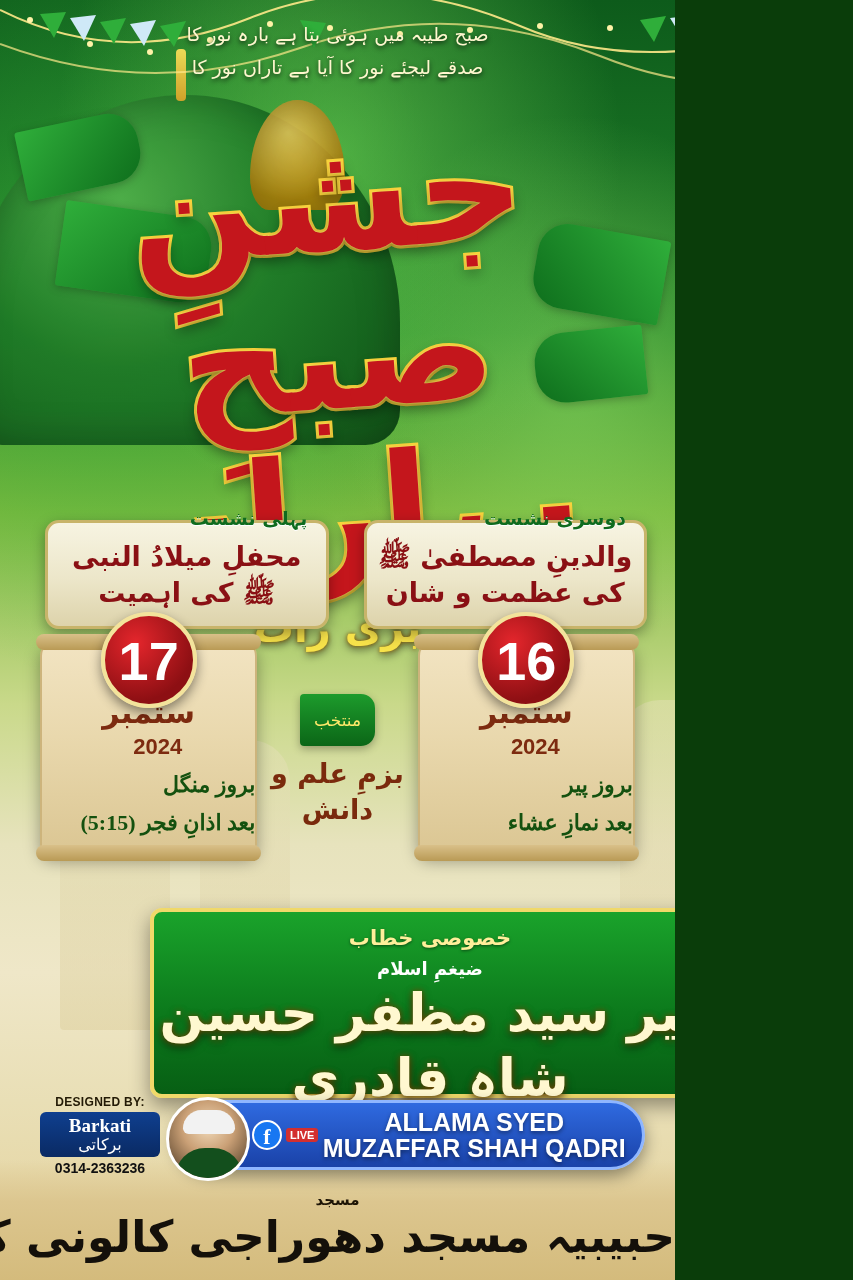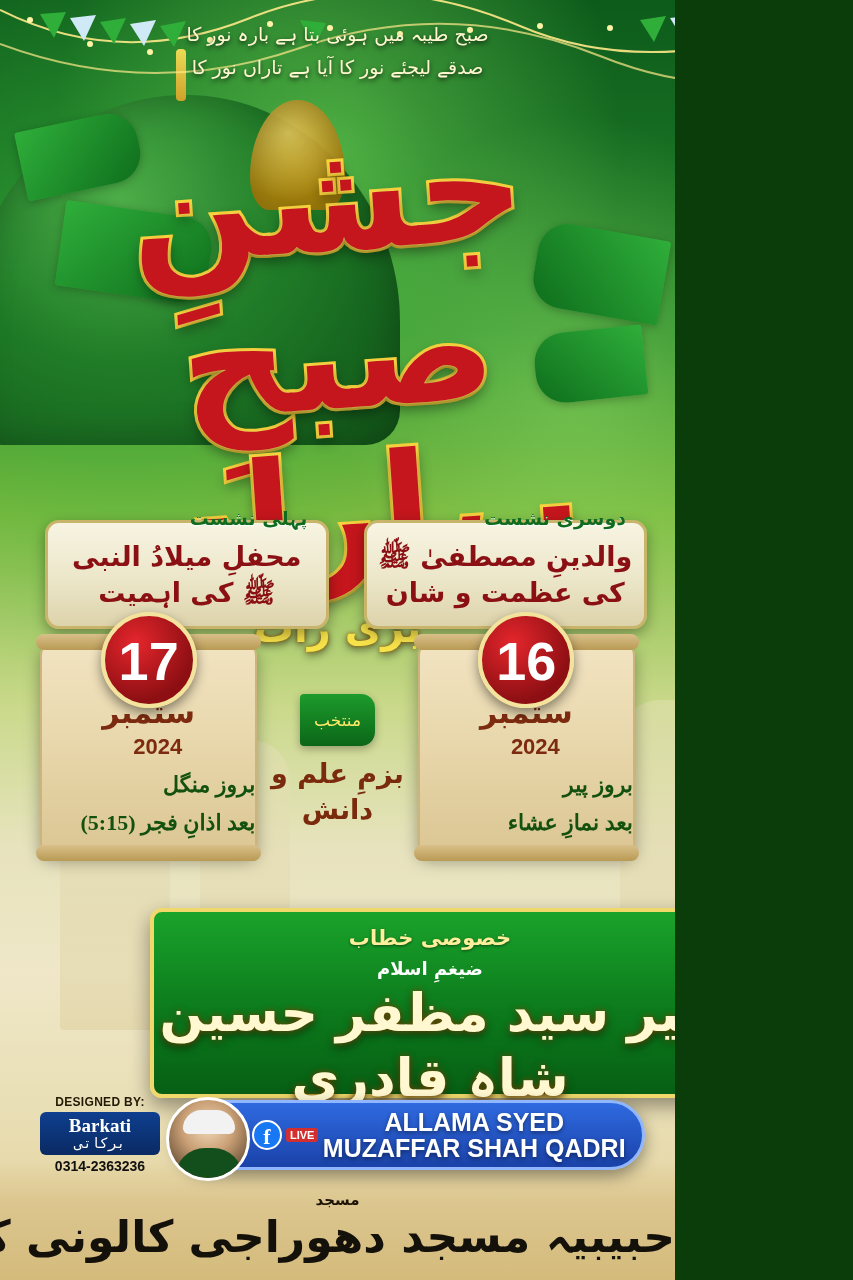--- a/index.html
+++ b/index.html
@@ -295,22 +295,22 @@
     border-radius: 6px;
     padding: 4px 2px 3px;
     color: #fff;
   }
   #designer-brand {
     font-family: "Liberation Serif", serif;
     font-size: 19px; font-weight: bold;
     line-height: 1;
   }
   #designer-urdu {
-    font-family: Liberation Mono, monospace;
-    font-size: 14px;
+    font-family: Liberation Sans, sans-serif;
+    font-size: 16px;
     direction: rtl;
   }
   #designer-phone {
     margin-top: 3px;
     font-family: "Liberation Sans", sans-serif;
     font-size: 14px; font-weight: bold; color: #111;
   }
 
   
   #live-bar {

